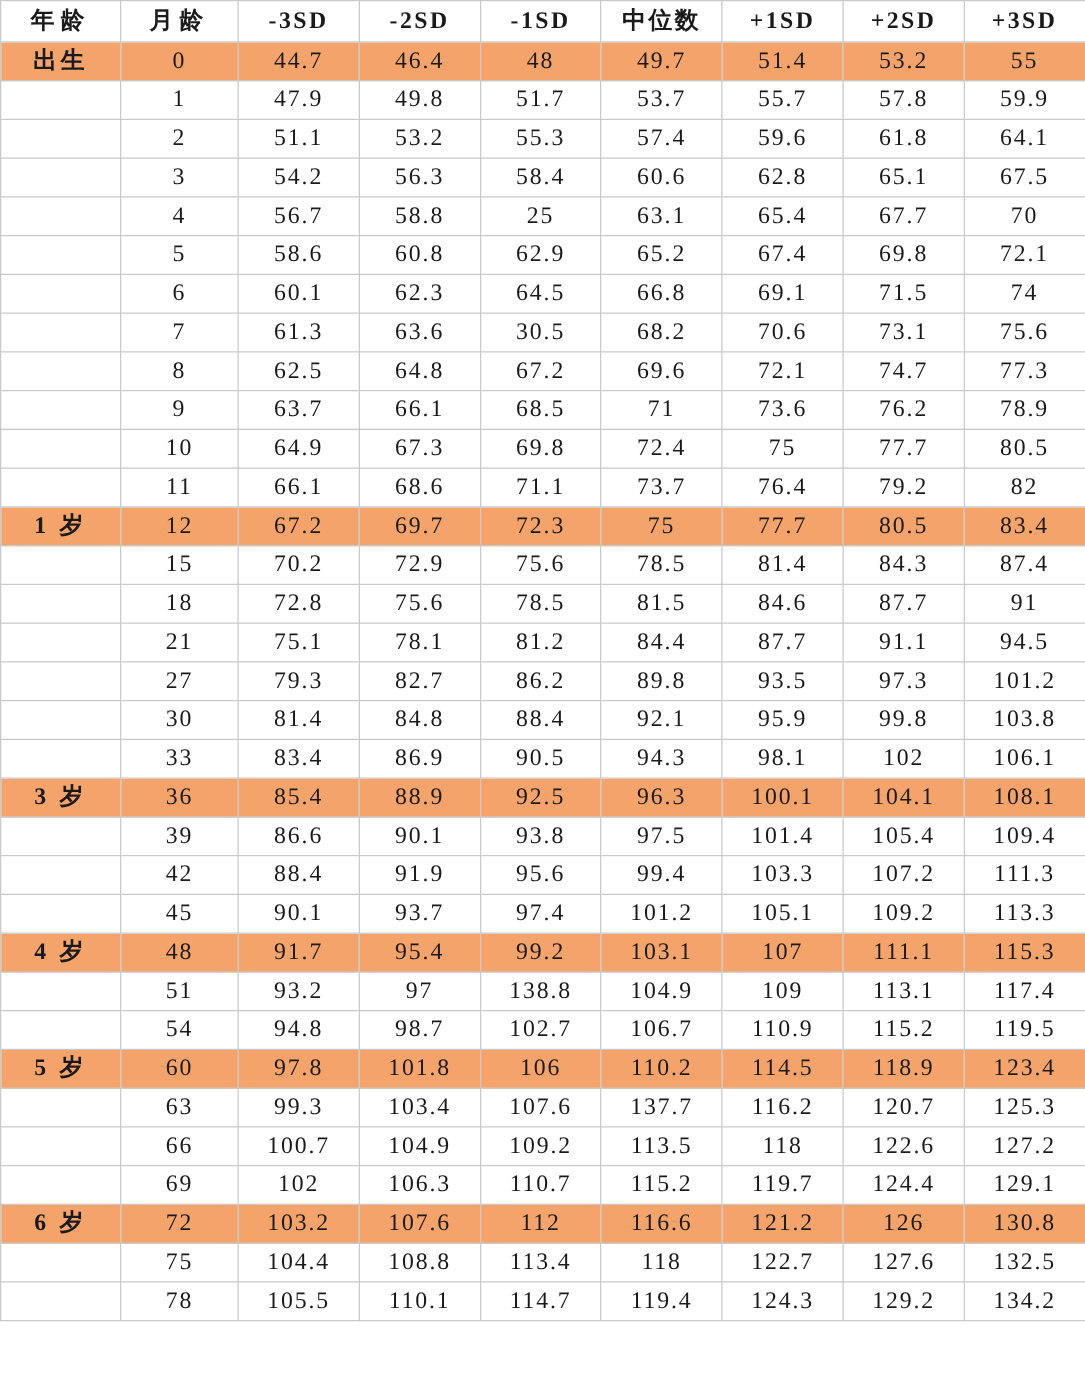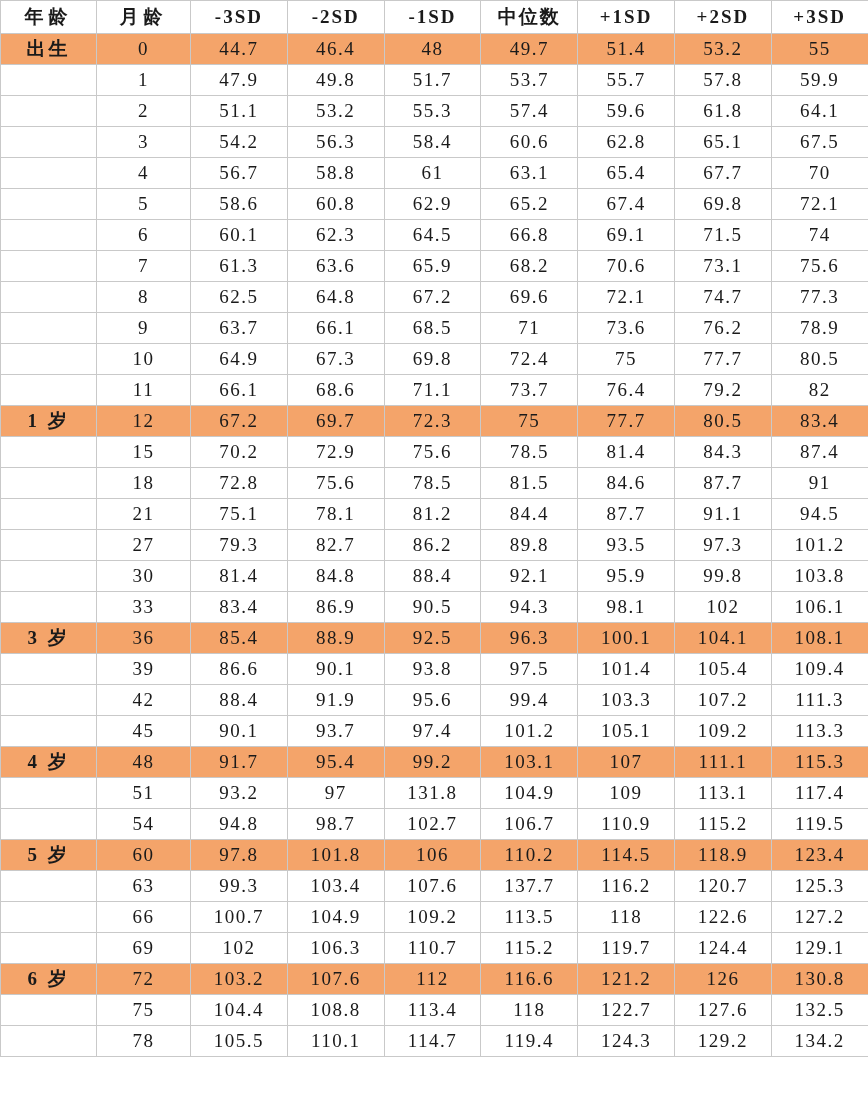--- a/index.html
+++ b/index.html
@@ -131,21 +131,21 @@
         <td>60.6</td>
         <td>62.8</td>
         <td>65.1</td>
         <td>67.5</td>
       </tr>
       <tr>
         <td class="agecell"></td>
         <td>4</td>
         <td>56.7</td>
         <td>58.8</td>
-        <td>61</td>
+        <td>25</td>
         <td>63.1</td>
         <td>65.4</td>
         <td>67.7</td>
         <td>70</td>
       </tr>
       <tr>
         <td class="agecell"></td>
         <td>5</td>
         <td>58.6</td>
         <td>60.8</td>
@@ -164,21 +164,21 @@
         <td>66.8</td>
         <td>69.1</td>
         <td>71.5</td>
         <td>74</td>
       </tr>
       <tr>
         <td class="agecell"></td>
         <td>7</td>
         <td>61.3</td>
         <td>63.6</td>
-        <td>65.9</td>
+        <td>30.5</td>
         <td>68.2</td>
         <td>70.6</td>
         <td>73.1</td>
         <td>75.6</td>
       </tr>
       <tr>
         <td class="agecell"></td>
         <td>8</td>
         <td>62.5</td>
         <td>64.8</td>
@@ -351,21 +351,21 @@
         <td>103.1</td>
         <td>107</td>
         <td>111.1</td>
         <td>115.3</td>
       </tr>
       <tr>
         <td class="agecell"></td>
         <td>51</td>
         <td>93.2</td>
         <td>97</td>
-        <td>131.8</td>
+        <td>138.8</td>
         <td>104.9</td>
         <td>109</td>
         <td>113.1</td>
         <td>117.4</td>
       </tr>
       <tr>
         <td class="agecell"></td>
         <td>54</td>
         <td>94.8</td>
         <td>98.7</td>

